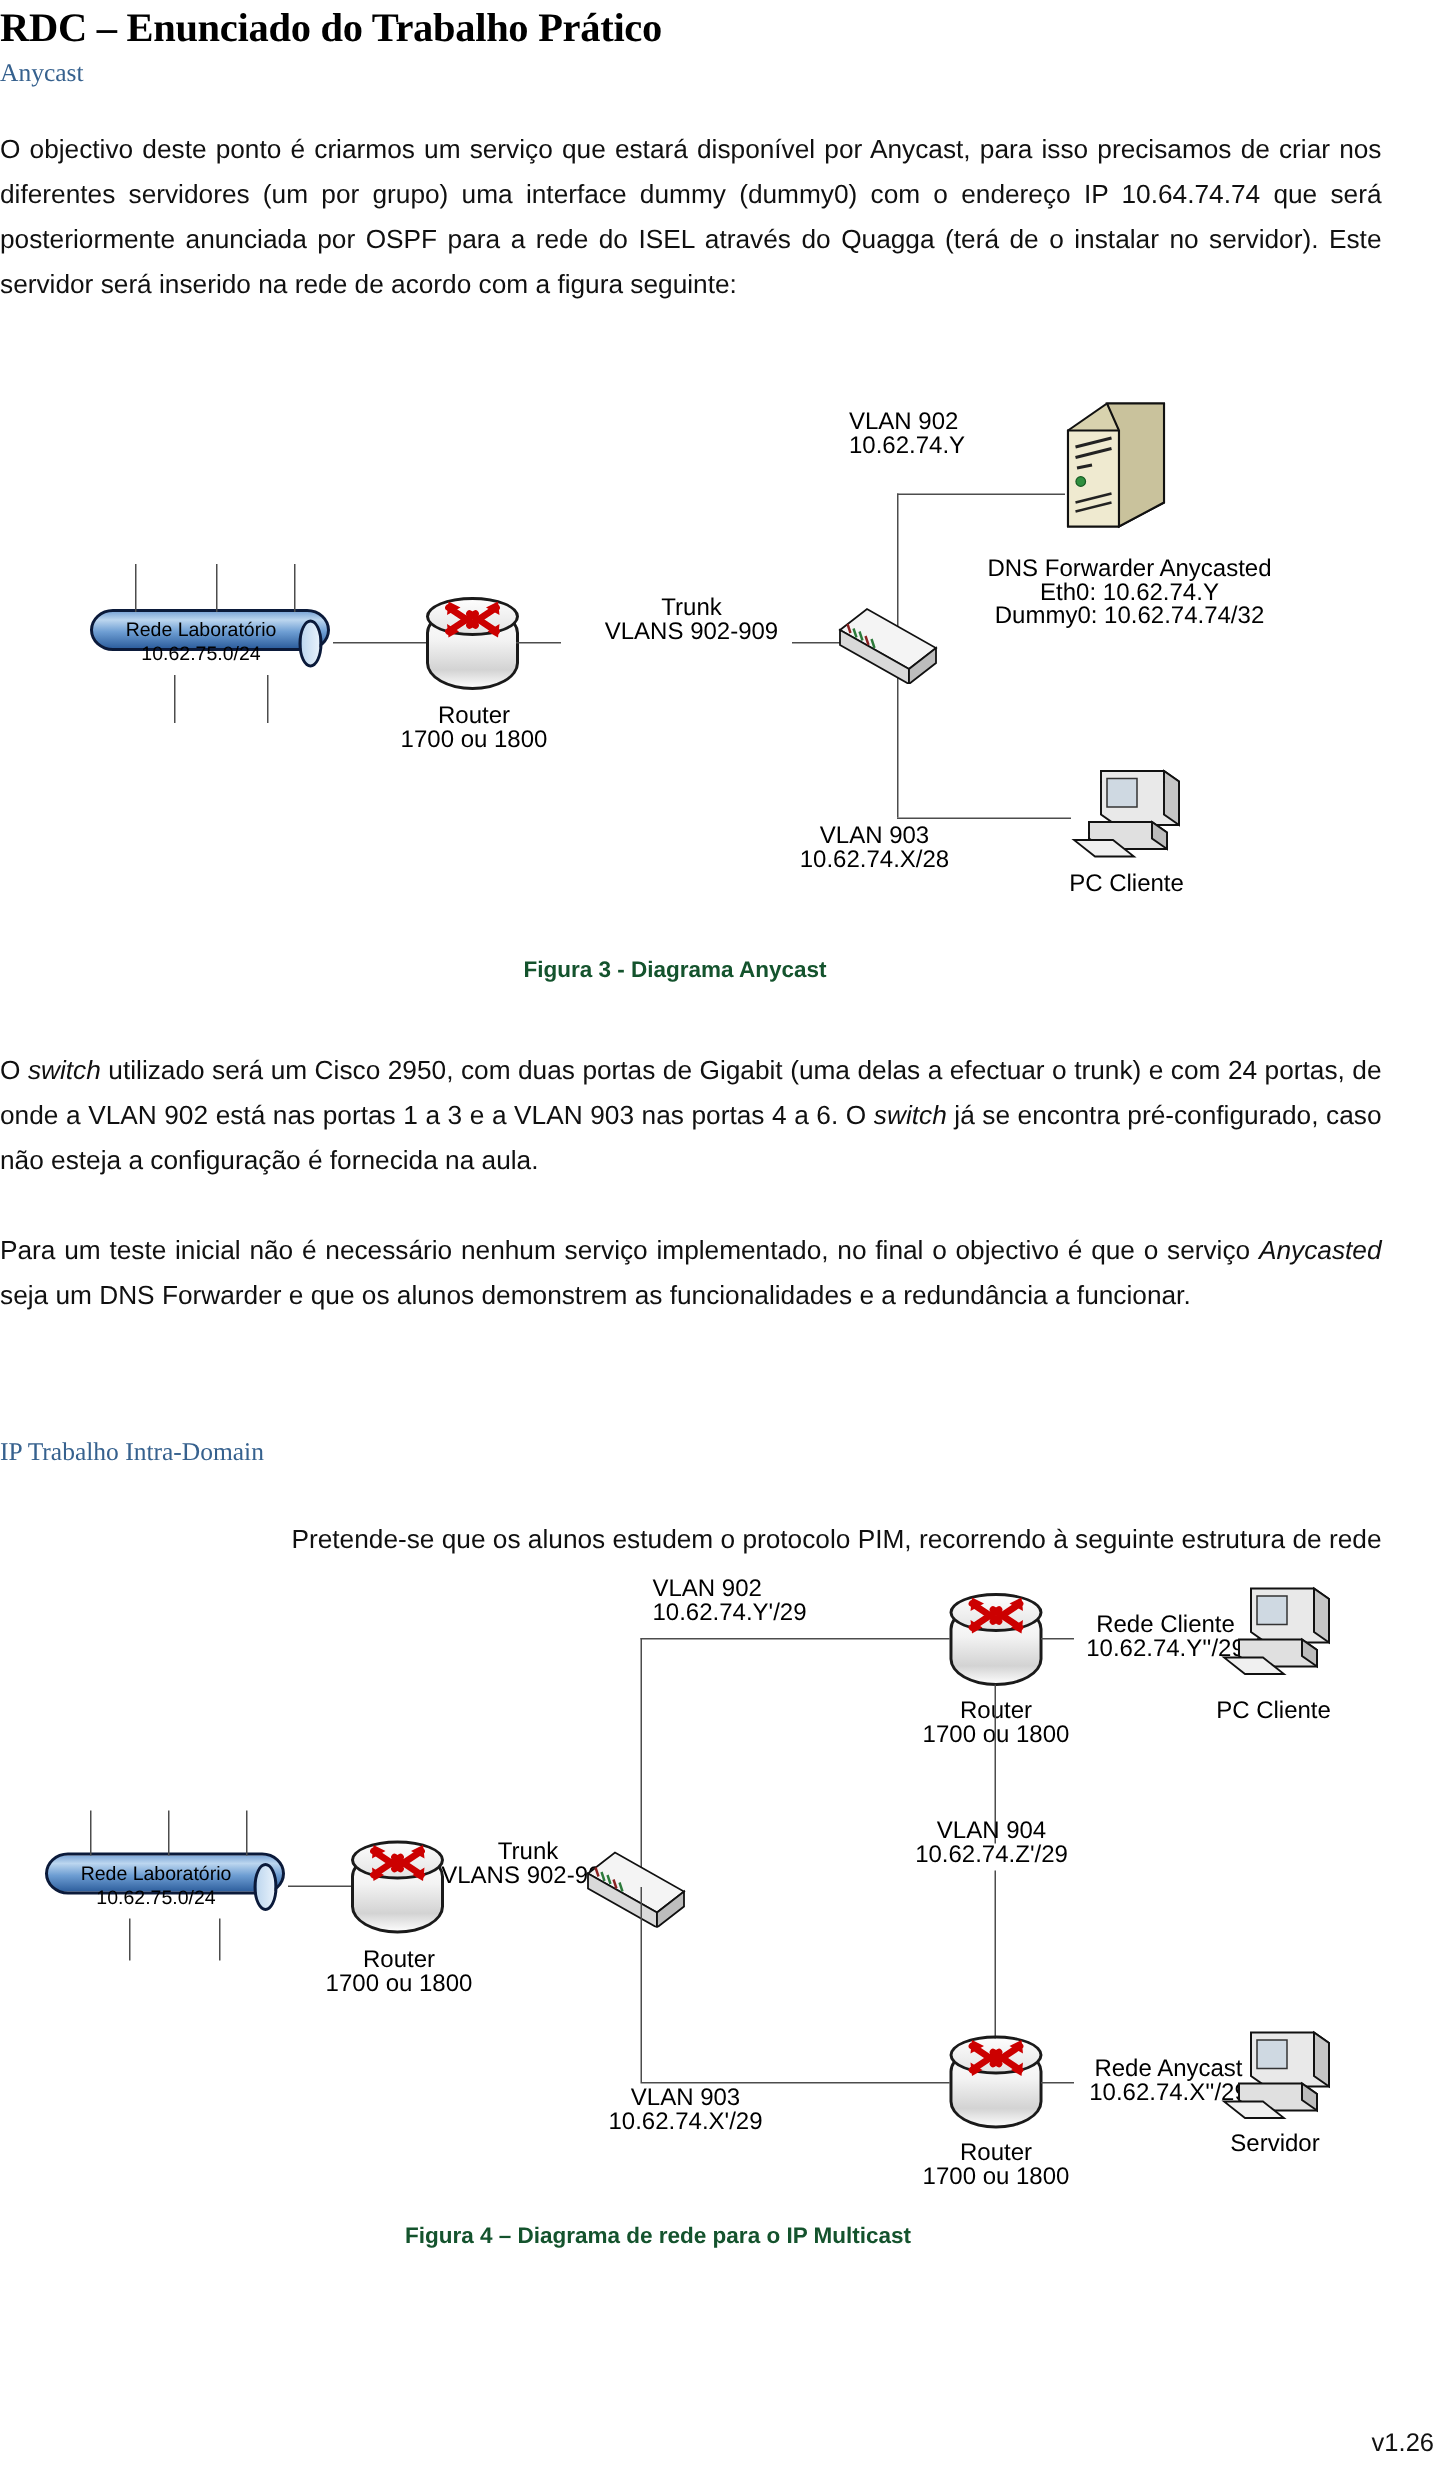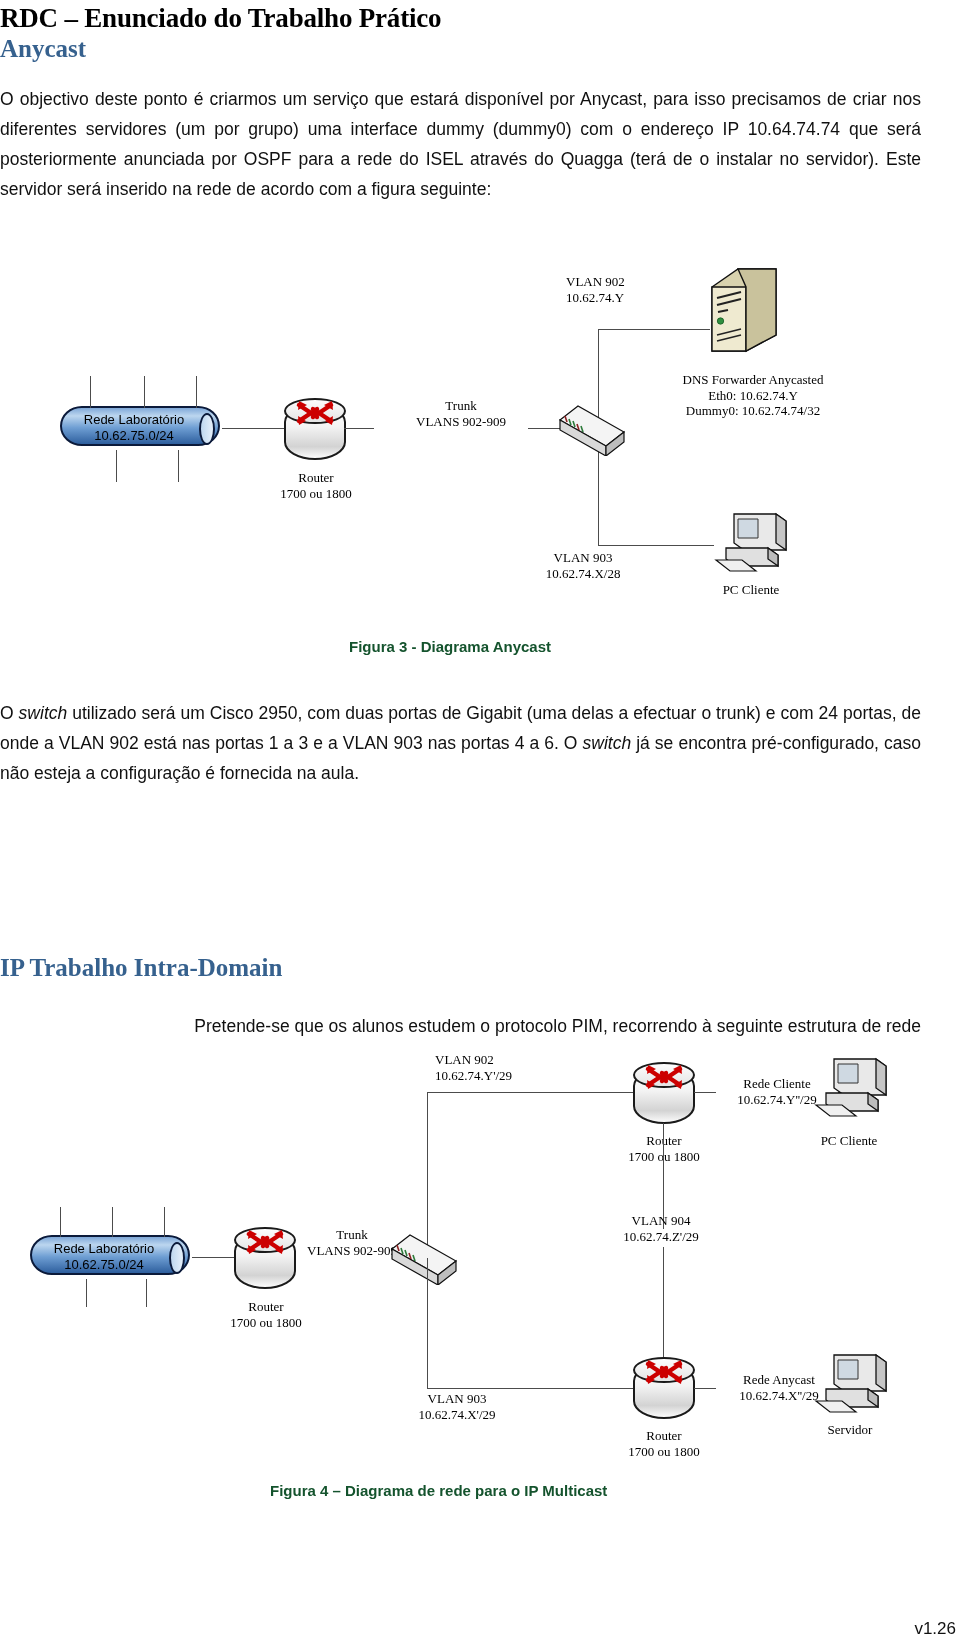--- a/index.html
+++ b/index.html
@@ -12,21 +12,21 @@
   
   h1.doc-title{
     position:absolute;left:0;top:2px;margin:0;
     font-family:"Liberation Serif", serif;
     font-size:27px;line-height:32px;font-weight:bold;
     color:#000000;letter-spacing:-0.2px;
   }
   h2.sec-title{
     position:absolute;margin:0;
     font-family:"Liberation Serif", serif;
-    font-size:25px;line-height:30px;font-weight:bold;
+    font-size:17px;line-height:30px;font-weight:normal;
     color:#36618E;
   }
   #anycast-title{left:0;top:34px;}
   #multicast-title{left:0;top:953px;}
 
   
   .para{
     position:absolute;
     font-family:"Liberation Sans", sans-serif;
     font-size:17.5px;line-height:30px;
@@ -48,33 +48,33 @@
   .version{
     position:absolute;right:4px;bottom:4px;
     font-family:"Liberation Sans", sans-serif;
     font-size:17px;color:#111;
   }
 
   
   .diagram{position:absolute;}
   .dlabel{
     position:absolute;
-    font-family:Liberation Serif, serif;
-    font-size:13px;line-height:15.5px;
+    font-family:Liberation Sans, sans-serif;
+    font-size:16px;line-height:15.5px;
     color:#000;white-space:nowrap;text-align:center;
   }
   .dlabel.left{text-align:left;}
 
   .wire{position:absolute;background:#4c4c4c;}
   .wire.h{height:1px;}
   .wire.v{width:1px;}
 
   
   .cyl{
-    position:absolute;width:160px;height:40px;
+    position:absolute;width:160px;height:28px;
     border:2px solid #0b1a3a;border-radius:24px/22px;
     background:linear-gradient(180deg,#7fa8d8 0%, #bcd6ef 22%, #6e9ed3 55%, #2e5f9e 100%);
     box-sizing:border-box;
   }
   .cyl .cap{
     position:absolute;right:3px;top:5px;width:16px;height:32px;
     border:2px solid #0b1a3a;border-radius:50%;
     background:linear-gradient(90deg,#bed7ef,#e7f1fb);
     box-sizing:border-box;
   }
@@ -227,20 +227,21 @@
         <polygon points="4,52 30,52 44,63 18,63" fill="#f0f0f0" stroke="#111" stroke-width="1.2"></polygon>
       </svg>
     </div>
     <div class="dlabel" style="left:686px;top:324px;width:130px;">PC Cliente</div>
   </div>
 
   <div class="fig-caption" style="left:349px;top:638px;">Figura 3 - Diagrama Anycast</div>
 
   <p class="para" style="top:680px;"><span>O </span><i>switch</i><span> utilizado será um Cisco 2950, com duas portas de Gigabit (uma delas a efectuar o trunk) e com 24 portas, de onde a VLAN 902 está nas portas 1 a 3 e a VLAN 903 nas portas 4 a 6. O </span><i>switch</i><span> já se encontra pré-configurado, caso não esteja a configuração é fornecida na aula.</span></p>
 
+  <p class="para" style="top:800px;"><span>Para um teste inicial não é necessário nenhum serviço implementado, no final o objectivo é que o serviço </span><i>Anycasted</i><span> seja um DNS Forwarder e que os alunos demonstrem as funcionalidades e a redundância a funcionar.</span></p>
 
   <h2 class="sec-title" id="multicast-title">IP Trabalho Intra-Domain</h2>
   <p class="para nojust" style="top:993px;text-align:right;">Pretende-se que os alunos estudem o protocolo PIM, recorrendo à seguinte estrutura de rede</p>
 
   <div class="diagram" style="left:0px;top:1035px;width:960px;height:430px;">
 
     <div class="dlabel left" style="left:435px;top:17px;">
       <div>VLAN 902</div>
       <div>10.62.74.Y'/29</div>
     </div>

